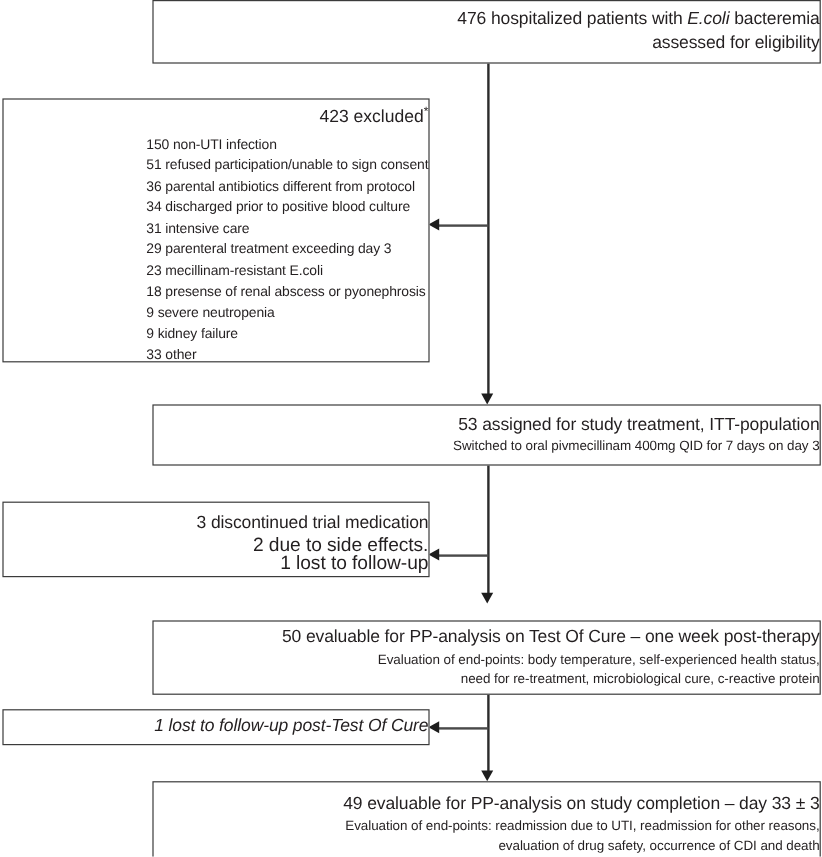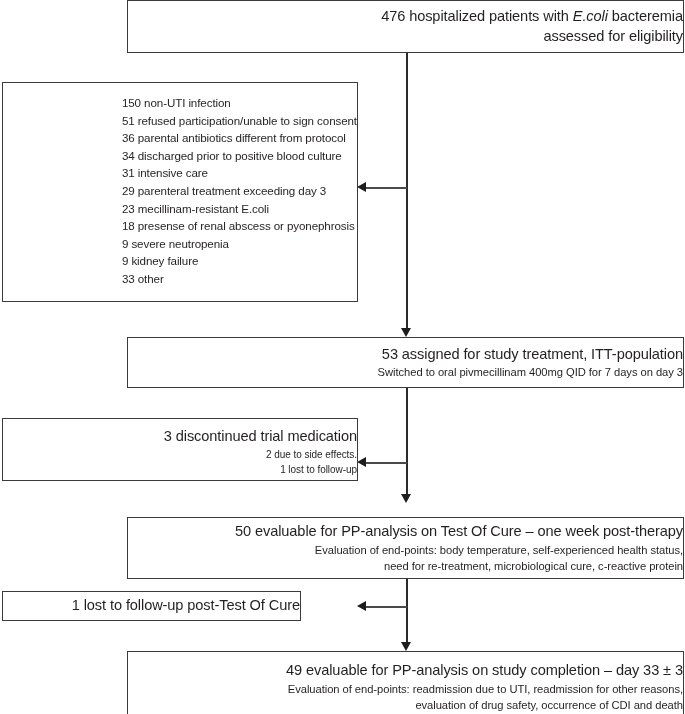--- a/index.html
+++ b/index.html
@@ -56,21 +56,21 @@
     padding: 0 0 0 55px;
     list-style: none;
   }
   .excl-list li {
     font-size: 11.6px;
     line-height: 17.6px;
     letter-spacing: -0.1px;
     white-space: nowrap;
   }
   .sub-left {
-    font-size: 10px;
+    font-size: 16px;
     line-height: 15.5px;
     letter-spacing: -0.05px;
     padding-left: 113px;
     white-space: nowrap;
   }
   .vline {
     position: absolute;
     width: 1.5px;
     background: #2b2b2b;
   }
@@ -119,20 +119,21 @@
 
   <div class="hline" style="left:364px; top:606px; width:43px;"></div>
   <div class="arrow-left" style="left:357px; top:601px;"></div>
 
   <div class="box" style="left:127px; top:0px; width:557px; height:53px;">
     <div class="box-title"><span>476 hospitalized patients with </span><i class="sp">E.coli</i><span> bacteremia</span></div>
     <div class="box-title">assessed for eligibility</div>
   </div>
 
   <div class="box" style="left:2px; top:82px; width:356px; height:220px; justify-content:flex-start; padding-top:7px;">
+    <div class="excl-title"><span>423 excluded</span><sup>*</sup></div>
     <ul class="excl-list">
       <li>150 non-UTI infection</li>
       <li>51 refused participation/unable to sign consent</li>
       <li>36 parental antibiotics different from protocol</li>
       <li>34 discharged prior to positive blood culture</li>
       <li>31 intensive care</li>
       <li>29 parenteral treatment exceeding day 3</li>
       <li>23 mecillinam-resistant E.coli</li>
       <li>18 presense of renal abscess or pyonephrosis</li>
       <li>9 severe neutropenia</li>
@@ -151,21 +152,21 @@
     <div class="sub-left">2 due to side effects.</div>
     <div class="sub-left">1 lost to follow-up</div>
   </div>
 
   <div class="box" style="left:127px; top:504px; width:557px; height:62px;margin-top:13px;">
     <div class="box-title">50 evaluable for PP-analysis on Test Of Cure – one week post-therapy</div>
     <div class="box-sub" style="margin-top:2px;">Evaluation of end-points: body temperature, self-experienced health status,</div>
     <div class="box-sub">need for re-treatment, microbiological cure, c-reactive protein</div>
   </div>
 
-  <div class="box" style="left:2px; top:591px; width:299px; height:30px;">
+  <div class="box" style="left:2px; top:591px; width:356px; height:30px;font-style:italic;">
     <div class="box-title">1 lost to follow-up post-Test Of Cure</div>
   </div>
 
   <div class="box" style="left:127px; top:651px; width:557px; height:72px;">
     <div class="box-title">49 evaluable for PP-analysis on study completion – day 33 ± 3</div>
     <div class="box-sub" style="margin-top:2px;">Evaluation of end-points: readmission due to UTI, readmission for other reasons,</div>
     <div class="box-sub">evaluation of drug safety, occurrence of CDI and death</div>
   </div>
 
 </div>

